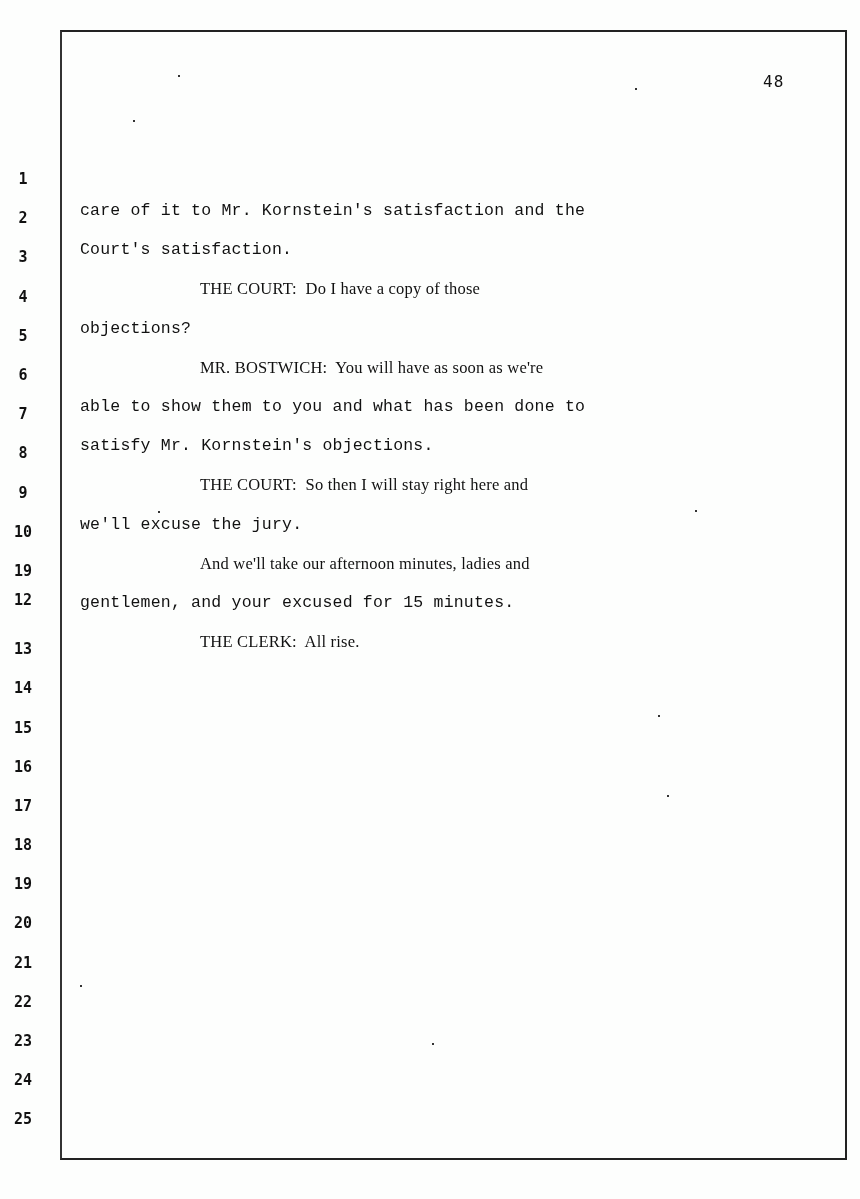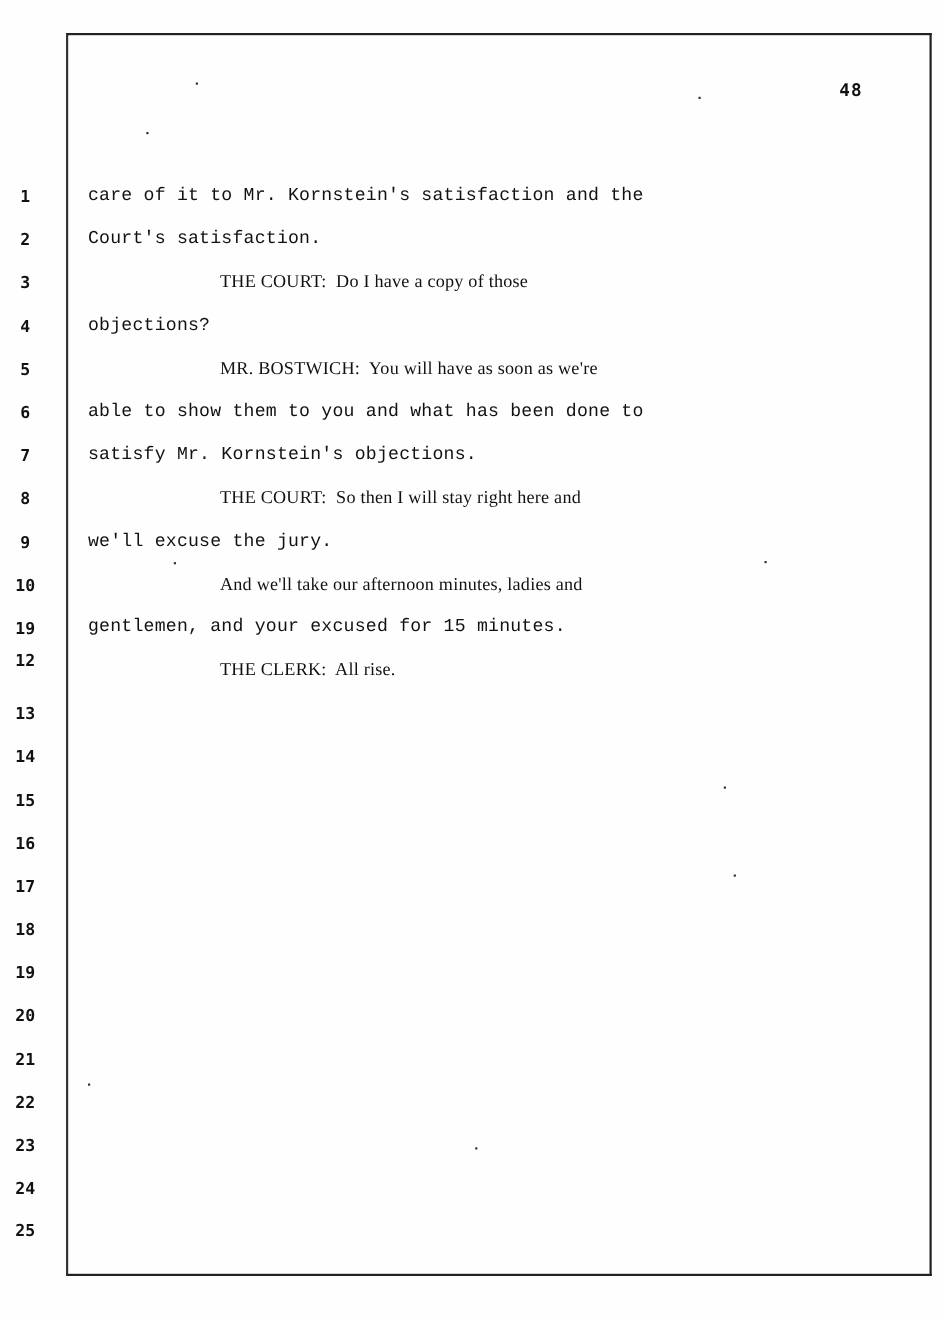--- a/index.html
+++ b/index.html
@@ -25,21 +25,21 @@
       border-left: 2px solid #333;
       border-right: 2px solid #222;
       border-bottom: 2px solid #222;
       box-sizing: border-box;
     }
     .page-number {
       position: absolute;
       left: 763px;
       top: 72px;
       font-size: 16px;
-      font-weight: bold;
+      font-weight: normal;
       font-family: "DejaVu Sans Mono", monospace;
       letter-spacing: 1px;
     }
     .line-numbers {
       position: absolute;
       left: 0;
       top: 0;
       width: 50px;
     }
     .line-number {
@@ -50,20 +50,21 @@
       font-size: 15px;
       font-weight: bold;
       font-family: "DejaVu Sans Mono", monospace;
     }
     .transcript-line {
       position: absolute;
       left: 80px;
       font-size: 16.5px;
       white-space: pre;
       letter-spacing: 0.2px;
+      margin-top: 33px;
     }
     .indent {
       left: 200px;
       font-family: Liberation Serif, serif;
     }
     .speck {
       position: absolute;
       width: 2px;
       height: 2px;
       background: #333;

